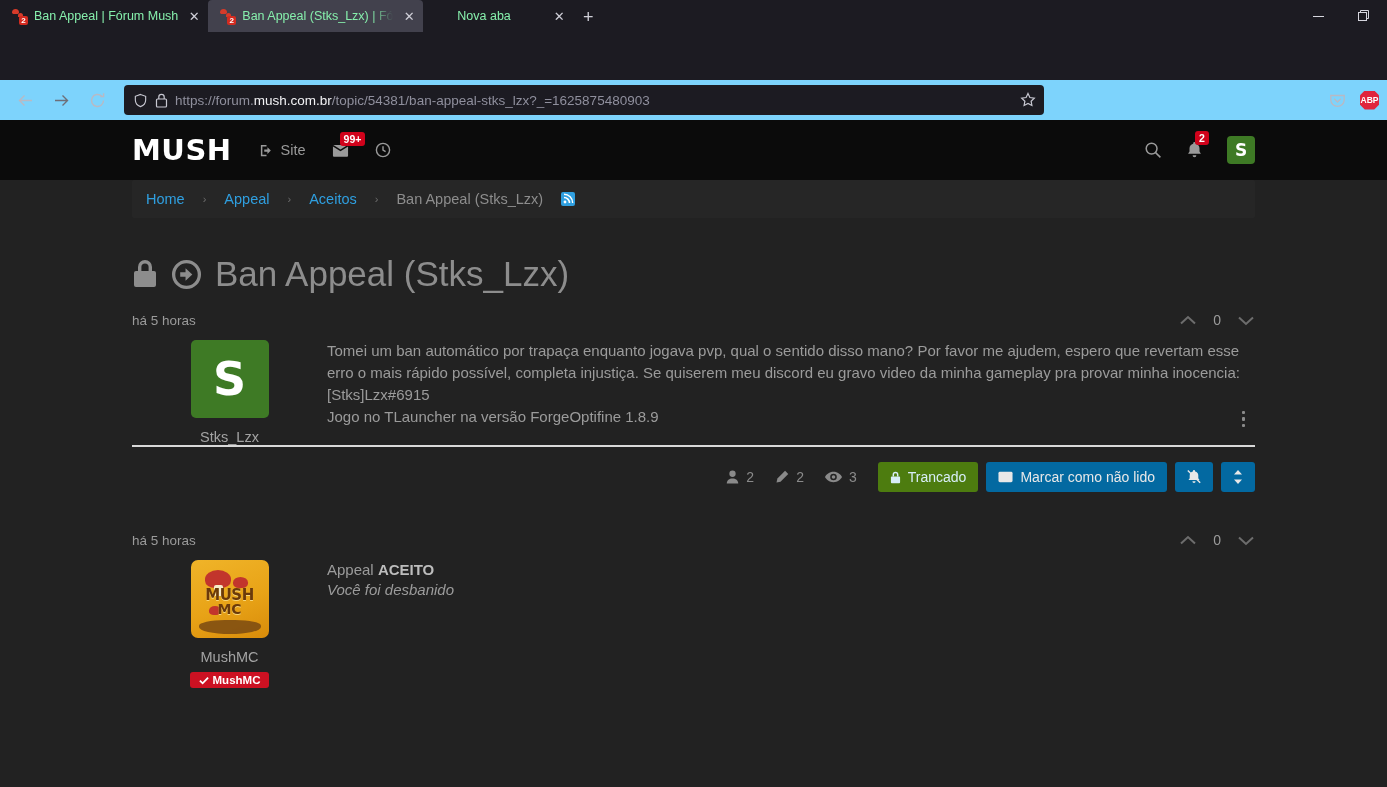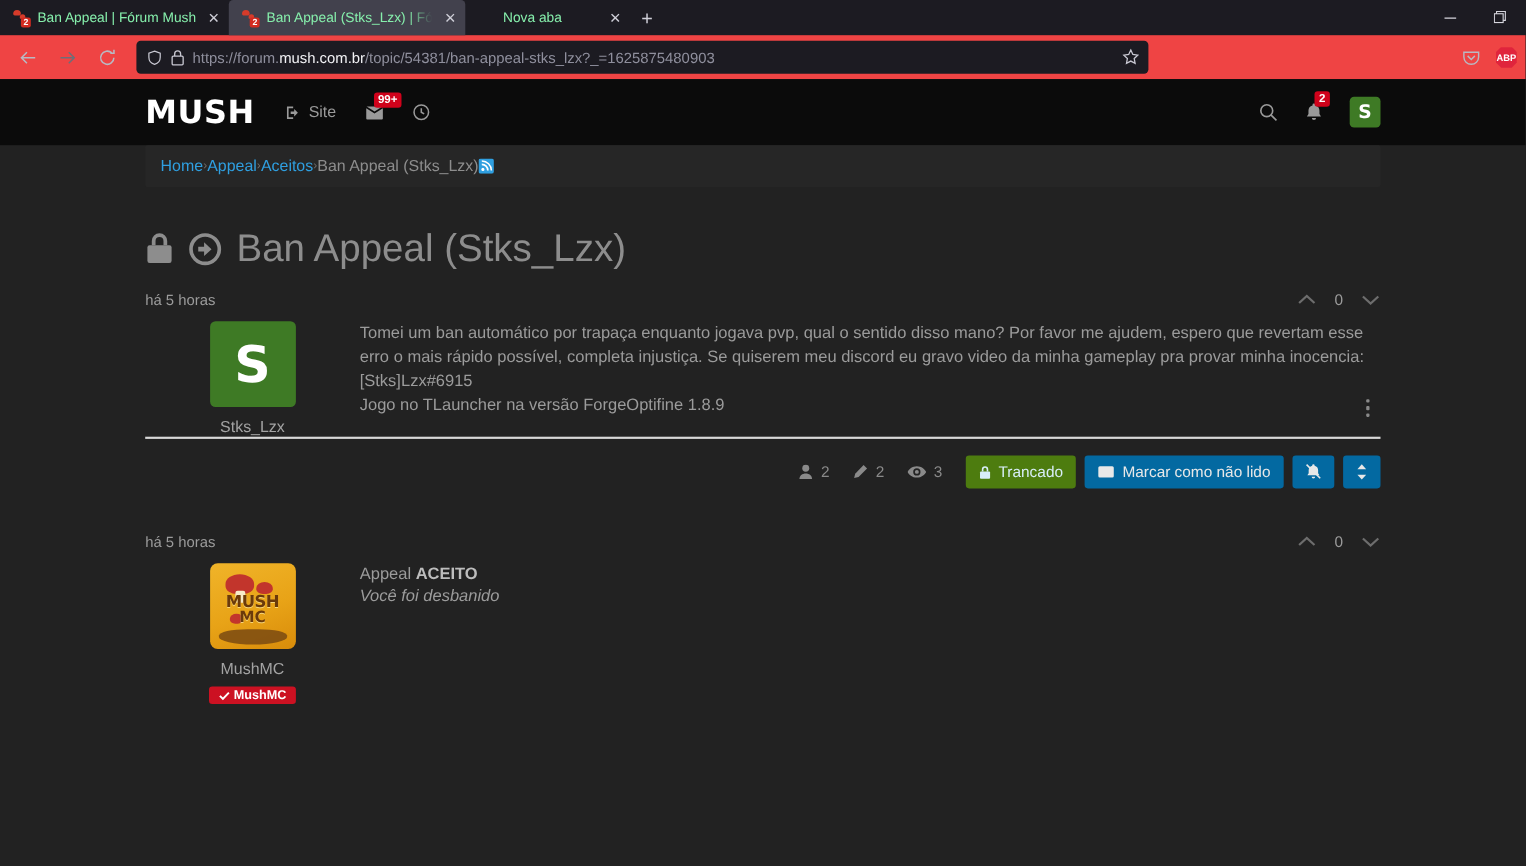--- a/index.html
+++ b/index.html
@@ -66,21 +66,21 @@
     font-size: 18px; font-weight: 300;
   }
   .win-controls { margin-left: auto; display: flex; align-items: center; height: 32px; }
   .win-btn {
     width: 46px; height: 32px; display: flex; align-items: center;
     justify-content: center; color: #d6d6de;
   }
 
   .navbar {
     height: 40px; display: flex; align-items: center;
-    padding: 0 8px; gap: 2px; background: #ef4444;
+    padding: 0 8px; gap: 2px; background: #7dd3fc; margin-top: 48px;
   }
   .nav-icon-btn {
     width: 34px; height: 30px; display: flex; align-items: center;
     justify-content: center; color: #b9b9c3; flex: 0 0 34px;
   }
   .nav-icon-btn.dim { color: #6e6e78; }
   .urlbar {
     flex: 1; height: 30px; background: #1c1b22; border-radius: 4px;
     display: flex; align-items: center; gap: 7px; padding: 0 8px 0 9px;
     margin: 0 10px 0 8px; max-width: 920px;
@@ -130,21 +130,21 @@
   .avatar-sm {
     width: 28px; height: 28px; background: #3e7a25; border-radius: 4px;
     color: #fff; font-size: 17px; font-weight: bold;
     display: flex; align-items: center; justify-content: center;
     font-family: "DejaVu Sans", sans-serif;
   }
 
   
   .crumbbar {
     margin: 0 132px; height: 38px; background: #262626;
-    display: flex; align-items: center; gap: 0;
+    display: flex; align-items: center; gap: 18px;
     padding: 0 14px; border-radius: 2px;
   }
   .crumb { color: #2f9fe0; font-size: 14.5px; }
   .crumb.static { color: #8d8d8d; }
   .crumb-sep { color: #6d6d6d; font-size: 11px; }
 
   
   .page-title {
     margin: 36px 132px 0; display: flex; align-items: center; gap: 13px;
     color: #8d8d8d; font-size: 35px; font-weight: 400;

